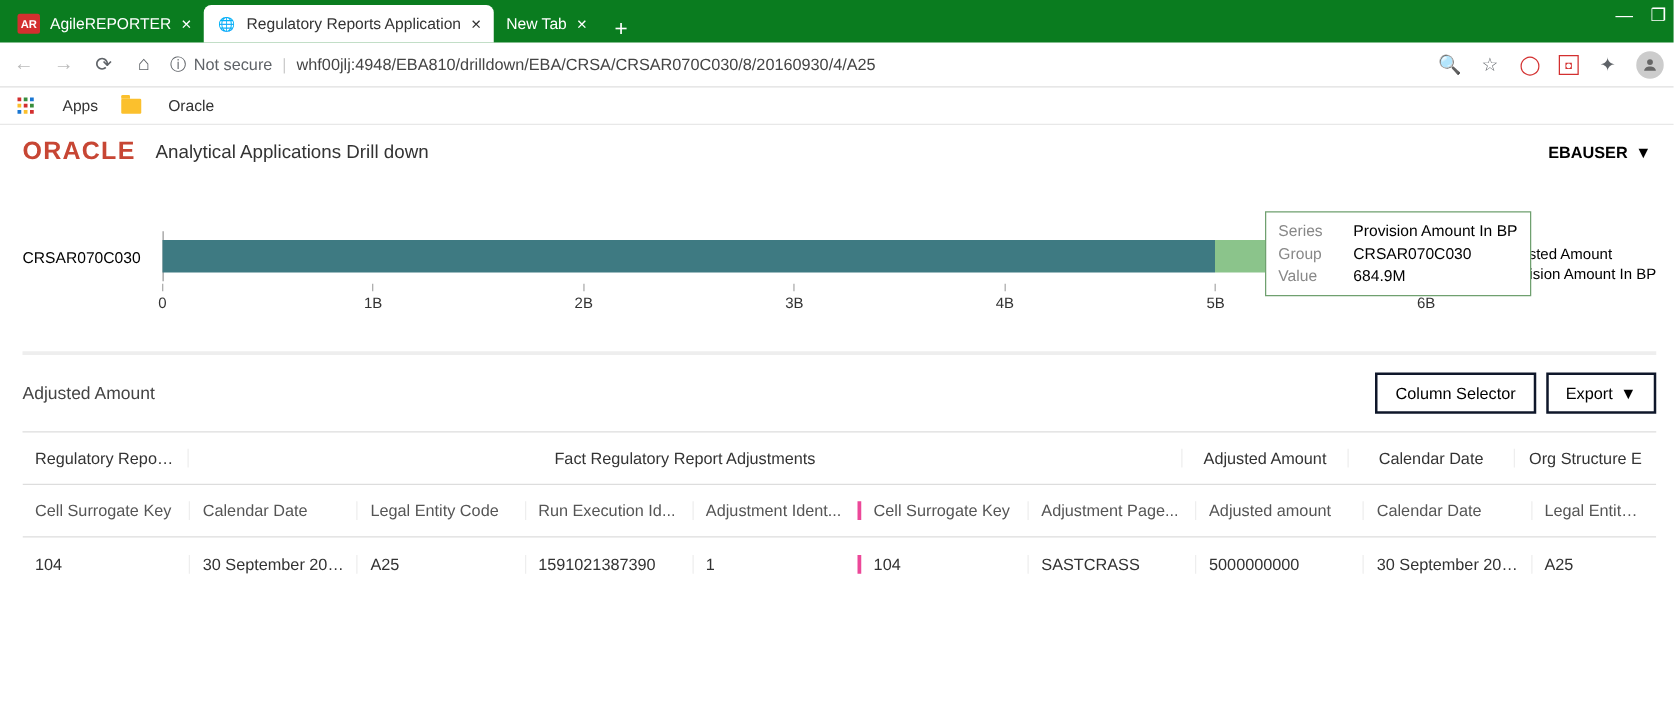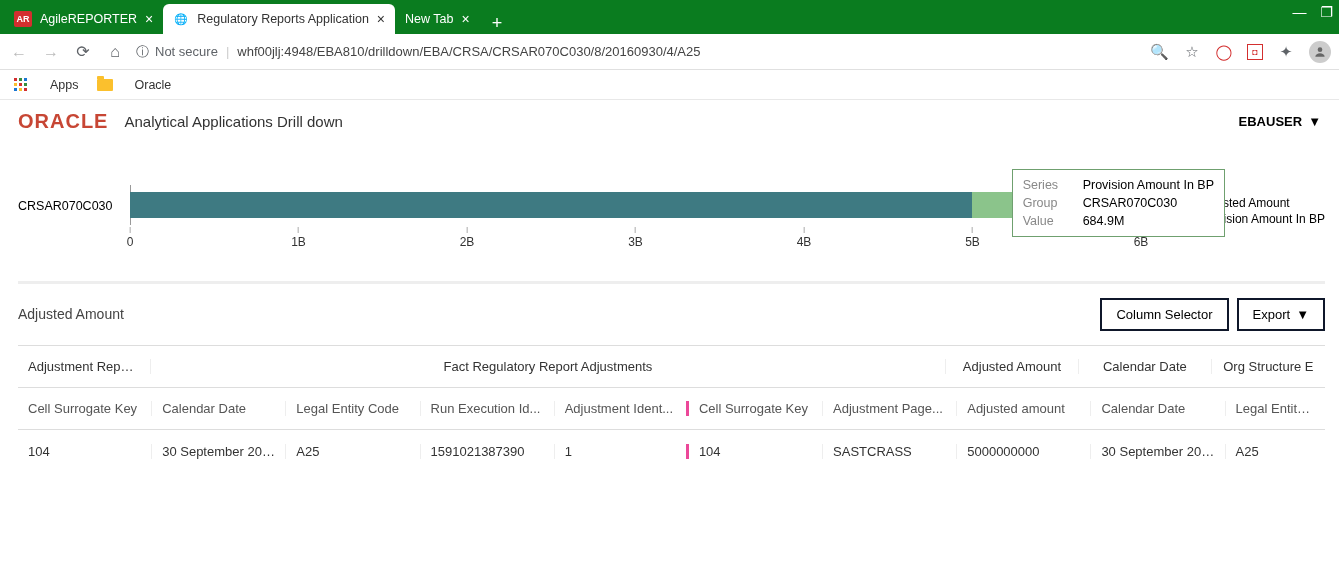--- a/index.html
+++ b/index.html
@@ -237,21 +237,21 @@
         </button>
       <button class="btn-outline">
           <span>Export</span>
           <span>▼</span>
         </button>
     </div>
   </div>
 
   <div class="table-wrap">
     <div class="hdr-row">
-      <div class="col grp-hdr g1">Adjustment Repor...</div>
+      <div class="col grp-hdr g1">Regulatory Repor...</div>
       <div class="col grp-hdr g2">Fact Regulatory Report Adjustments</div>
       <div class="col grp-hdr g3">Adjusted Amount</div>
       <div class="col grp-hdr g4">Calendar Date</div>
       <div class="col grp-hdr g5">Org Structure E</div>
     </div>
     <div class="sub-row">
       <div class="col sub-col c1">Cell Surrogate Key</div>
       <div class="col sub-col c2">Calendar Date</div>
       <div class="col sub-col c3">Legal Entity Code</div>
       <div class="col sub-col c4">Run Execution Id...</div>

